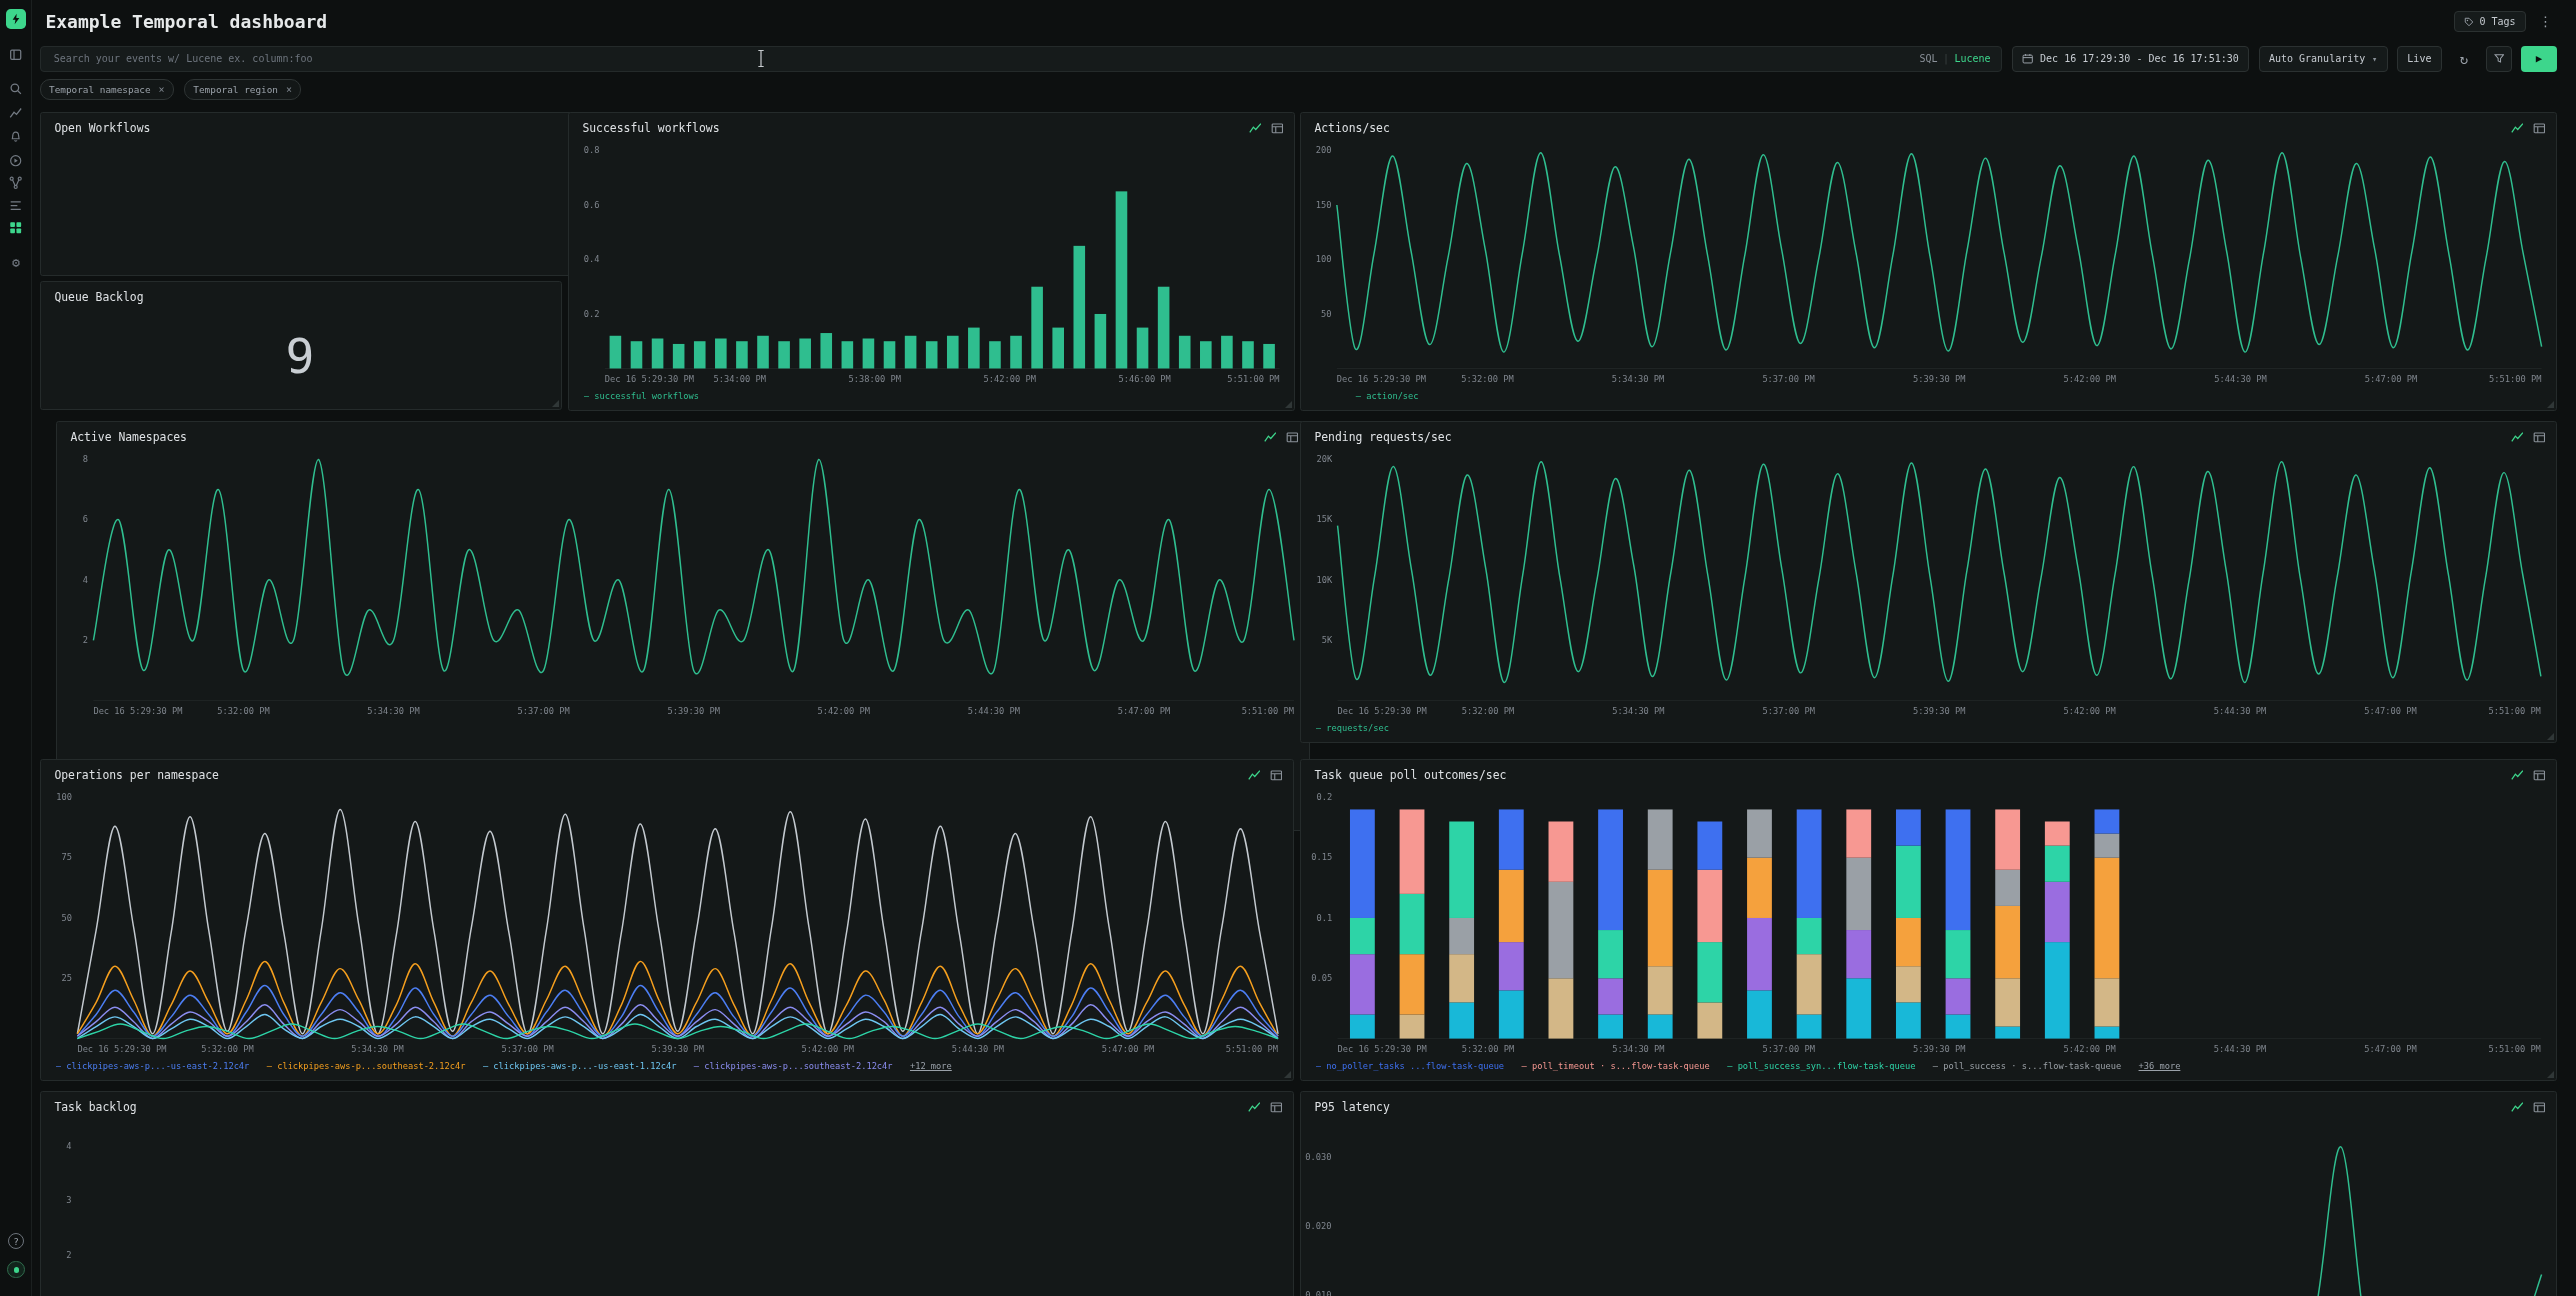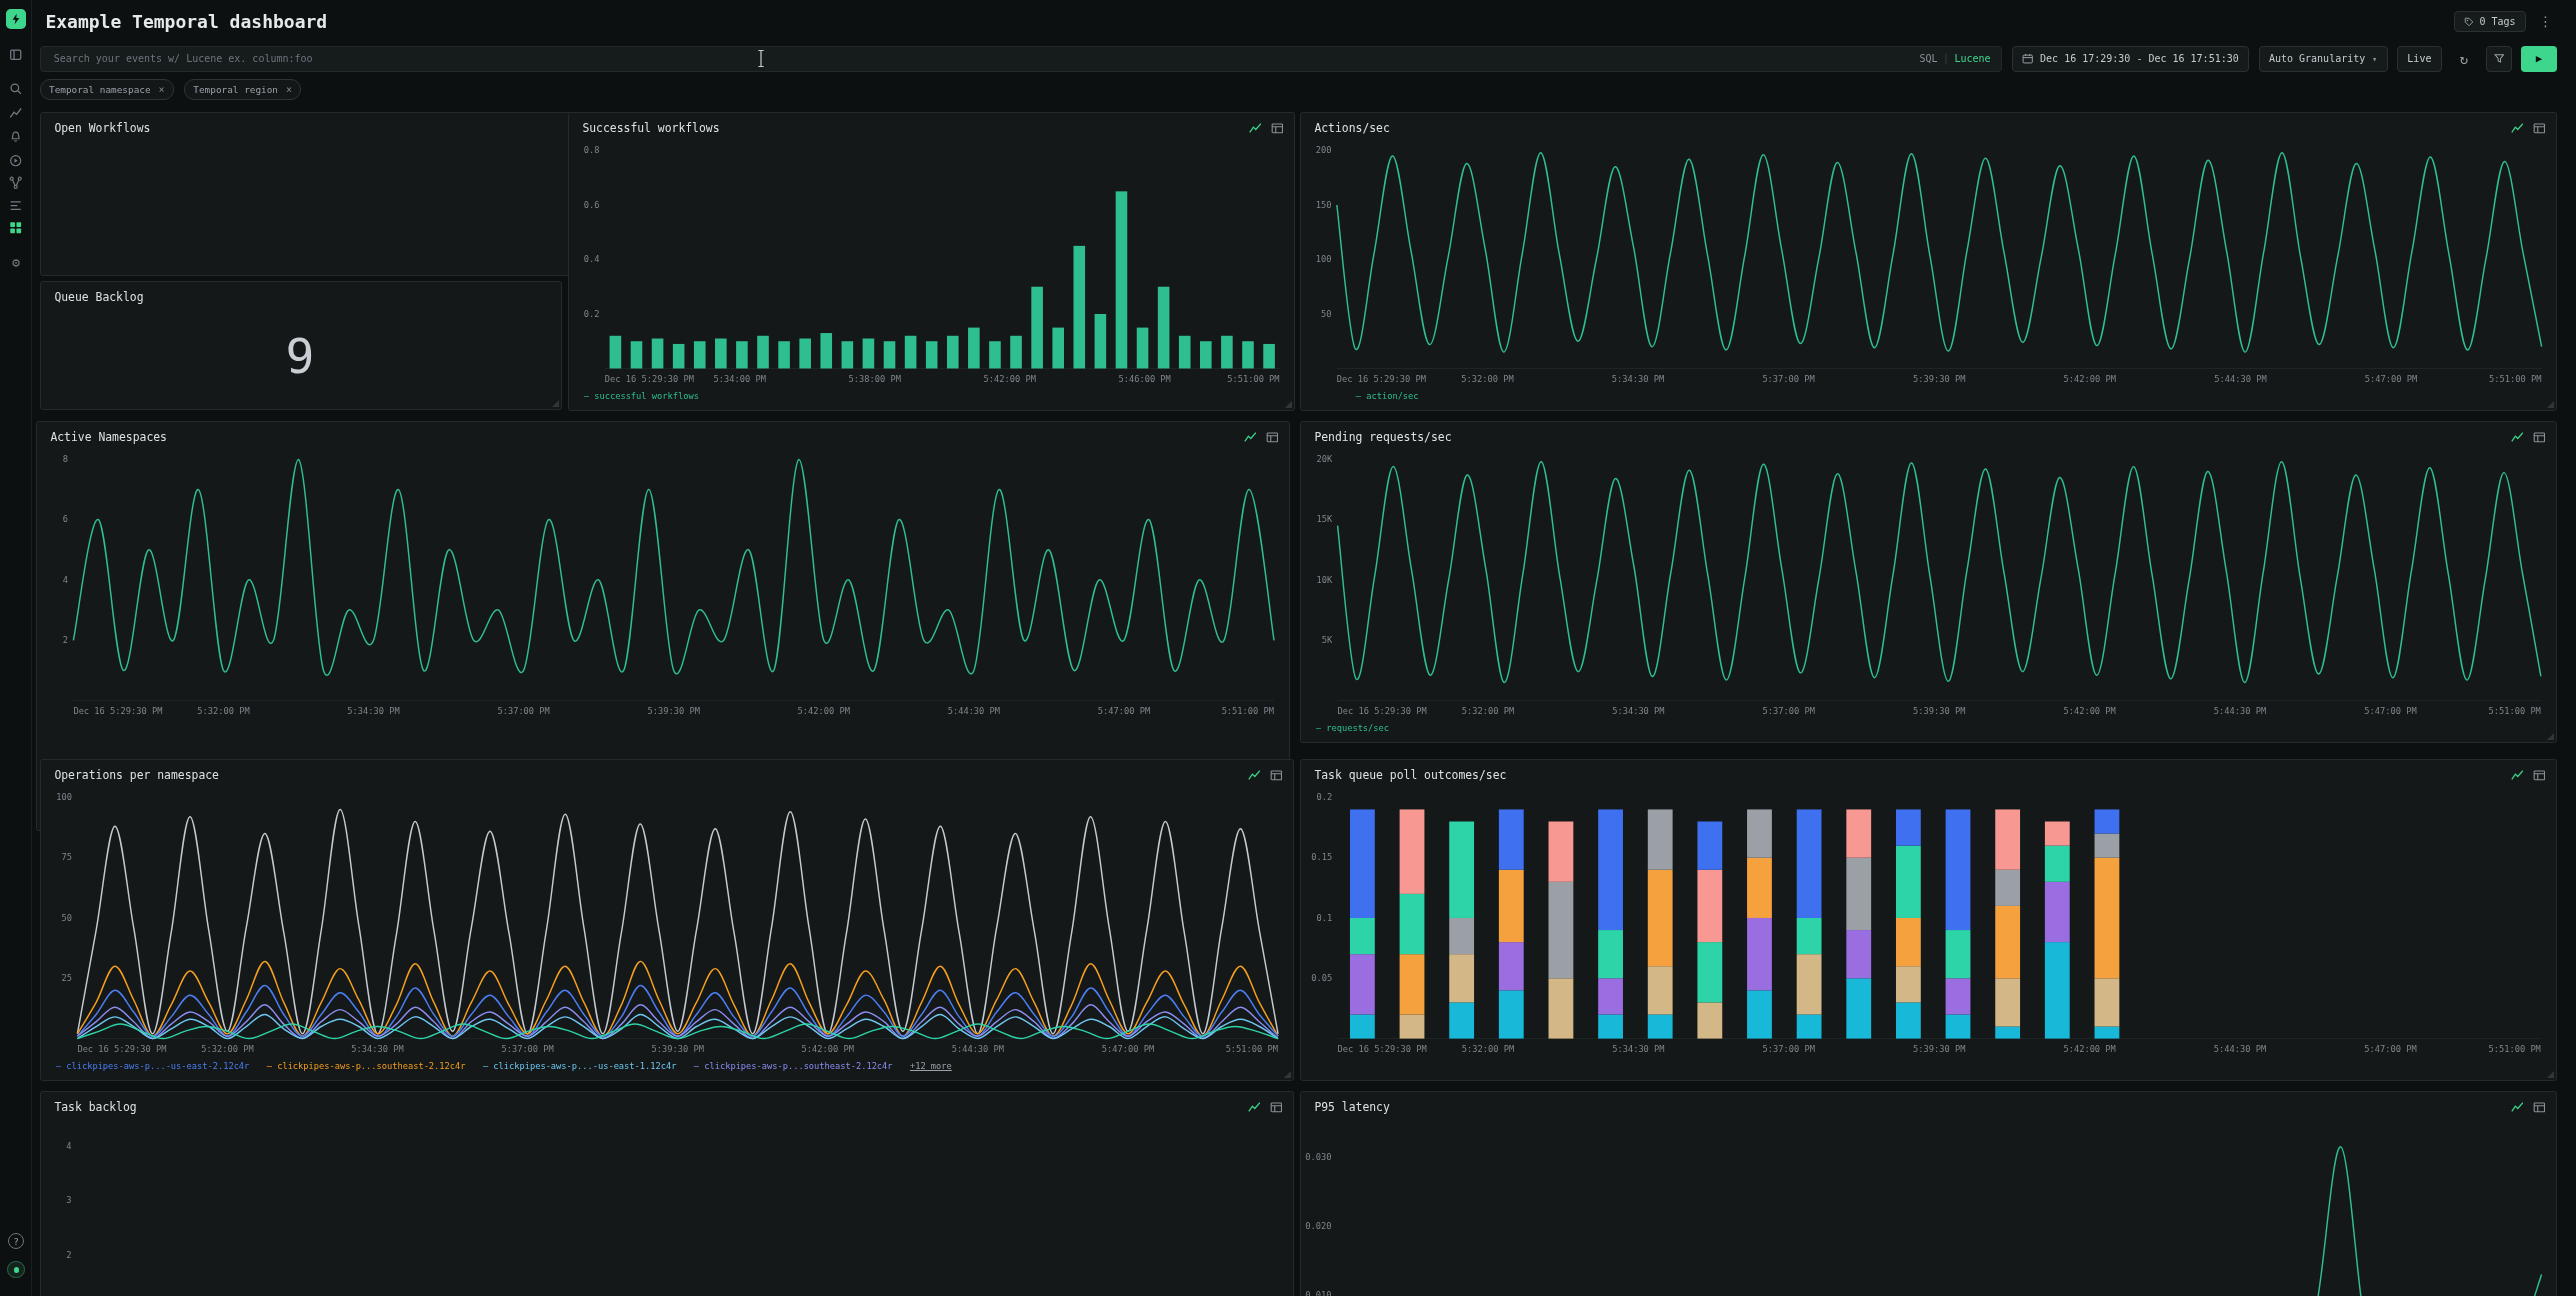--- a/index.html
+++ b/index.html
@@ -64,21 +64,21 @@
   .legend span{margin-right:17.4px}
   .legend .more{color:#9aa1a9;text-decoration:underline;margin-right:0}
   .big{position:absolute;left:0;right:0;top:29.5px;bottom:8px;display:flex;align-items:center;justify-content:center;
     font-size:48px;color:#c9ced3;letter-spacing:2px}
   .resize-handle{position:absolute;right:2px;bottom:2px;width:0;height:0;border-left:7.4px solid transparent;border-bottom:7.4px solid #303737}
 
   #p-open{left:40px;top:112px;width:595px;height:164px}
   #p-queue{left:40px;top:281px;width:522px;height:129px}
   #p-successful{left:568px;top:112px;width:727px;height:299px}
   #p-actions{left:1300px;top:112px;width:1257px;height:299px}
-  #p-active{left:36px;top:421px;width:1254px;height:410px}
+  #p-active{left:56px;top:421px;width:1254px;height:410px}
   #p-pending{left:1300px;top:421px;width:1257px;height:322px}
   #p-operations{left:40px;top:759px;width:1254px;height:322px}
   #p-taskqueue{left:1300px;top:759px;width:1257px;height:322px}
   #p-backlog{left:40px;top:1091px;width:1254px;height:315px}
   #p-p95{left:1300px;top:1091px;width:1257px;height:315px}
 </style>
 </head>
 <body>
 
 <nav class="sidebar">
@@ -543,20 +543,21 @@
         <rect x="64.52125000000001" y="32.000000000000014" width="37.042500000000004" height="162" fill="#3e70f0"></rect>
         <rect x="286.77625" y="32.000000000000014" width="37.042500000000004" height="89.99999999999996" fill="#3e70f0"></rect>
         <rect x="434.9462500000001" y="32.000000000000014" width="37.042500000000004" height="180" fill="#3e70f0"></rect>
         <rect x="583.11625" y="49.99999999999999" width="37.042500000000004" height="71.99999999999997" fill="#3e70f0"></rect>
         <rect x="731.2862500000001" y="32.000000000000014" width="37.042500000000004" height="162" fill="#3e70f0"></rect>
         <rect x="879.4562500000001" y="32.000000000000014" width="37.042500000000004" height="54.000000000000014" fill="#3e70f0"></rect>
         <rect x="953.5412500000001" y="32.000000000000014" width="37.042500000000004" height="180" fill="#3e70f0"></rect>
         <rect x="1175.79625" y="32.000000000000014" width="37.042500000000004" height="35.999999999999986" fill="#3e70f0"></rect>
       </svg>
     </div>
+  <div class="legend"><span style="color: rgb(62, 112, 240);">— no_poller_tasks ...flow-task-queue</span><span style="color: rgb(247, 152, 146);">— poll_timeout · s...flow-task-queue</span><span style="color: rgb(45, 212, 167);">— poll_success_syn...flow-task-queue</span><span style="color: rgb(154, 160, 166);">— poll_success · s...flow-task-queue</span><span class="more">+36 more</span></div>
   <div class="resize-handle"></div>
 </section>
 
 <section class="panel" id="p-backlog">
   <h2 class="panel-title">Task backlog</h2>
   <div class="panel-icons">
     <span class="picon accent">
         <svg viewBox="0 0 16 16" fill="none" stroke="currentColor" stroke-width="1.6">
           <path d="M1 13 L5.5 6.5 L8.5 9.5 L15 2"></path>
         </svg>

